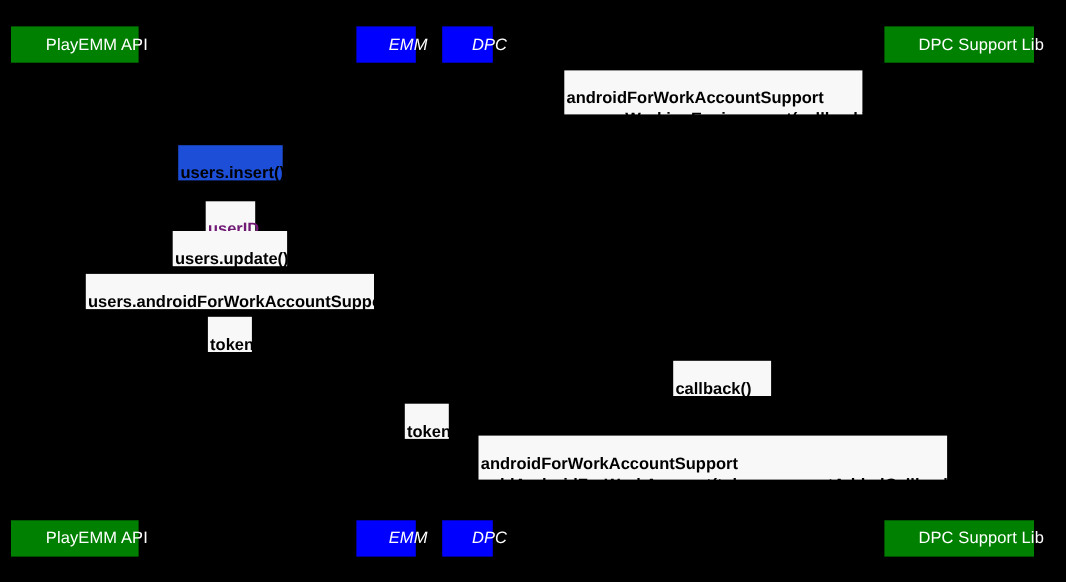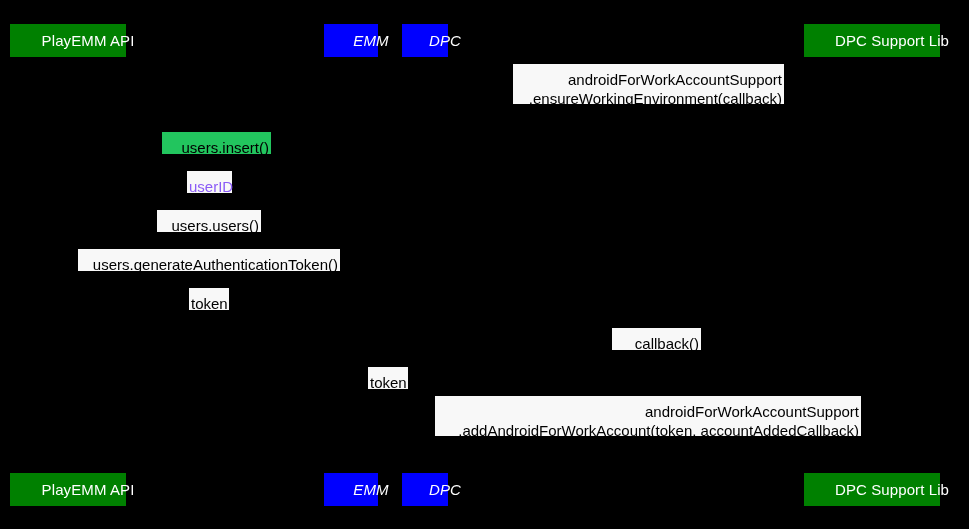--- a/index.html
+++ b/index.html
@@ -42,23 +42,24 @@
     bottom: 56px;
   }
 
   .msg {
     position: absolute;
     background: #f8f8f8;
     color: #000000;
     font-size: 15px;
     line-height: 19px;
     white-space: pre;
-    text-align: right;
-    padding: 6px 2px;
+    text-align: left;
+    padding: 16px 2px;
     box-sizing: border-box;
+    font-weight: bold;
   }
   .msg.two-line {
     line-height: 19px;
   }
 </style>
 </head>
 <body>
 
 <div id="diagram" style="width: 969px; height: 529px; background: rgb(0, 0, 0);">
     <div class="lifeline" style="left: 68px; top: 57px; height: 416px;"></div>
@@ -84,22 +85,22 @@
       <span>DPC</span>
     </div>
     <div class="participant green" style="left: 804px; top: 24px; width: 136px; height: 33px; background: rgb(0, 128, 0); color: rgb(255, 255, 255);">
       <span>DPC Support Lib</span>
     </div>
     <div class="participant green" style="left: 804px; top: 473px; width: 136px; height: 33px; background: rgb(0, 128, 0); color: rgb(255, 255, 255);">
       <span>DPC Support Lib</span>
     </div>
     <div class="msg two-line" style="left: 513px; top: 64px; width: 271px; height: 40px; background: rgb(248, 248, 248); color: rgb(0, 0, 0);">androidForWorkAccountSupport
 .ensureWorkingEnvironment(callback)</div>
-    <div class="msg" style="left: 162px; top: 132px; width: 109px; height: 22px; background: #22c55e; color: rgb(0, 0, 0);">users.insert()</div>
-    <div class="msg" style="left: 187px; top: 171px; width: 45px; height: 22px; background: rgb(248, 248, 248); color: #8b5cf6;">userID</div>
-    <div class="msg" style="left: 157px; top: 210px; width: 104px; height: 22px; background: rgb(248, 248, 248); color: rgb(0, 0, 0);">users.users()</div>
-    <div class="msg" style="left: 78px; top: 249px; width: 262px; height: 22px; background: rgb(248, 248, 248); color: rgb(0, 0, 0);">users.generateAuthenticationToken()</div>
+    <div class="msg" style="left: 162px; top: 132px; width: 95px; height: 22px; background: #1d4ed8; color: rgb(0, 0, 0);">users.insert()</div>
+    <div class="msg" style="left: 187px; top: 183px; width: 45px; height: 22px; background: rgb(248, 248, 248); color: #701a75;">userID</div>
+    <div class="msg" style="left: 157px; top: 210px; width: 104px; height: 22px; background: rgb(248, 248, 248); color: rgb(0, 0, 0);">users.update()</div>
+    <div class="msg" style="left: 78px; top: 249px; width: 262px; height: 22px; background: rgb(248, 248, 248); color: rgb(0, 0, 0);">users.androidForWorkAccountSupport()</div>
     <div class="msg" style="left: 189px; top: 288px; width: 40px; height: 22px; background: rgb(248, 248, 248); color: rgb(0, 0, 0);">token</div>
     <div class="msg" style="left: 612px; top: 328px; width: 89px; height: 22px; background: rgb(248, 248, 248); color: rgb(0, 0, 0);">callback()</div>
     <div class="msg" style="left: 368px; top: 367px; width: 40px; height: 22px; background: rgb(248, 248, 248); color: rgb(0, 0, 0);">token</div>
     <div class="msg two-line" style="left: 435px; top: 396px; width: 426px; height: 40px; background: rgb(248, 248, 248); color: rgb(0, 0, 0);">androidForWorkAccountSupport
 .addAndroidForWorkAccount(token, accountAddedCallback)</div>
   </div>
 
 </body></html>

